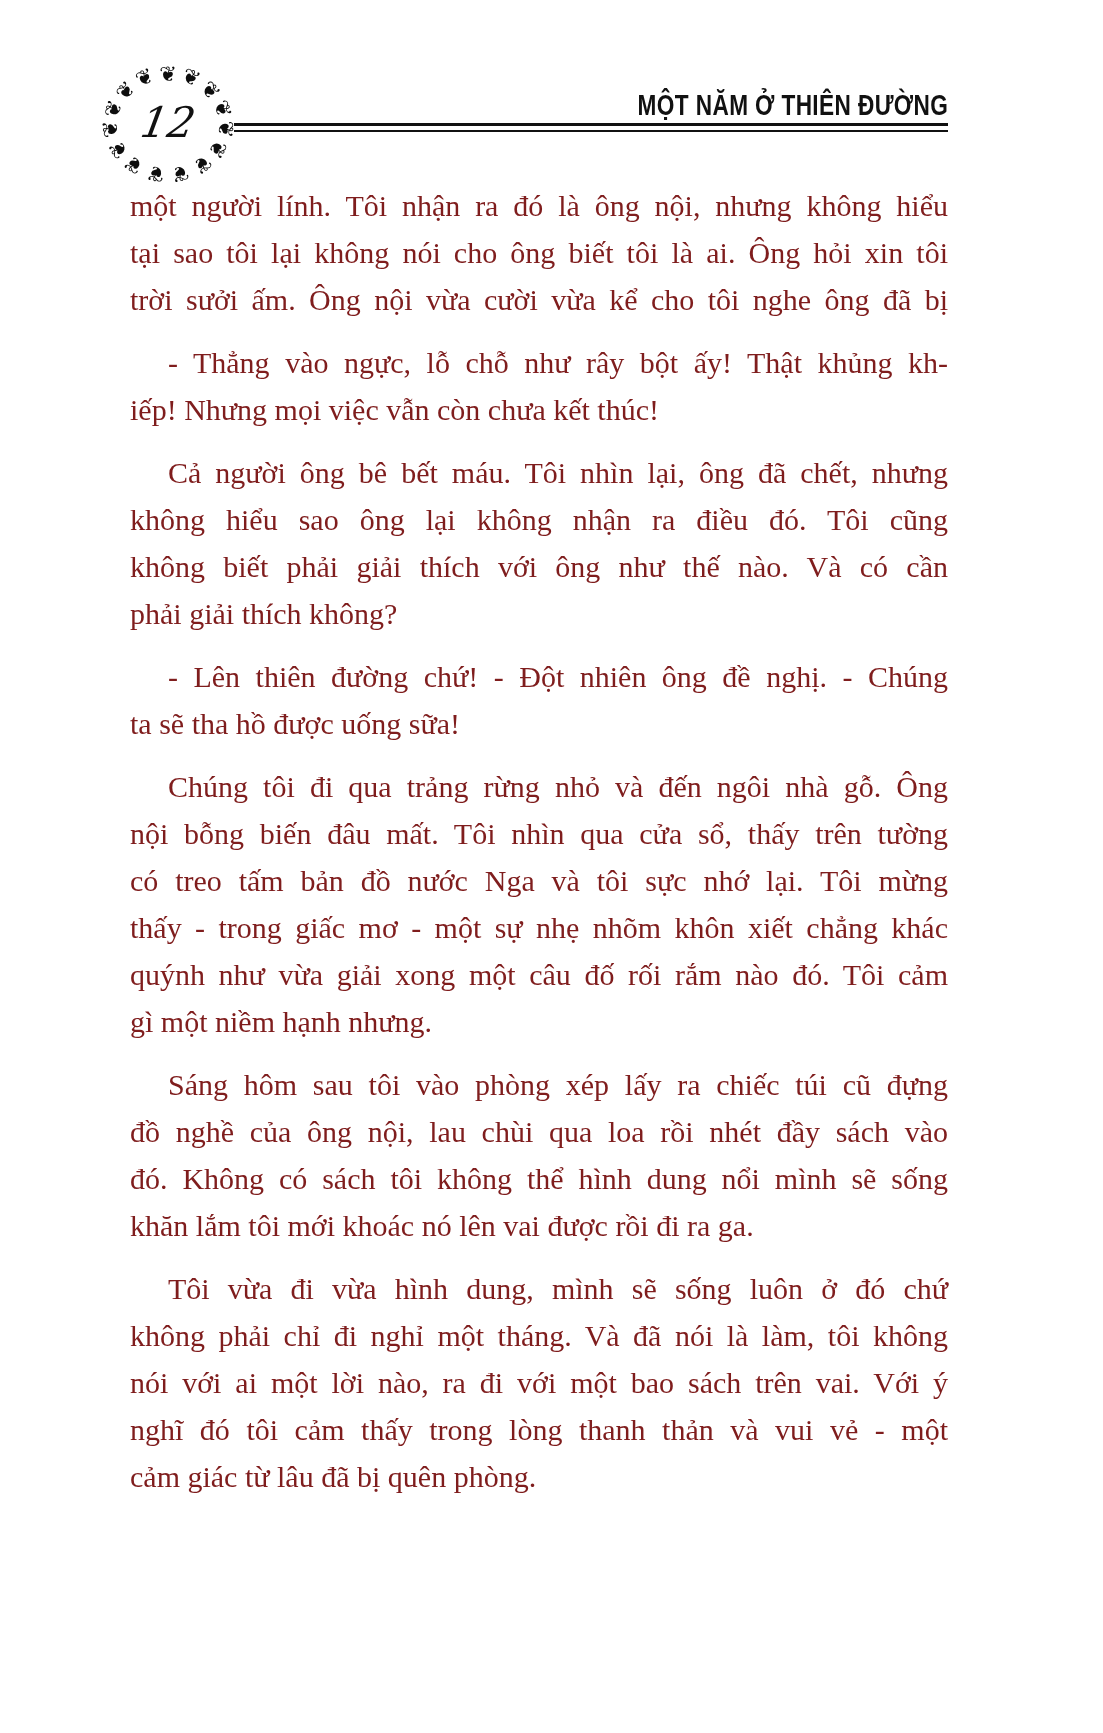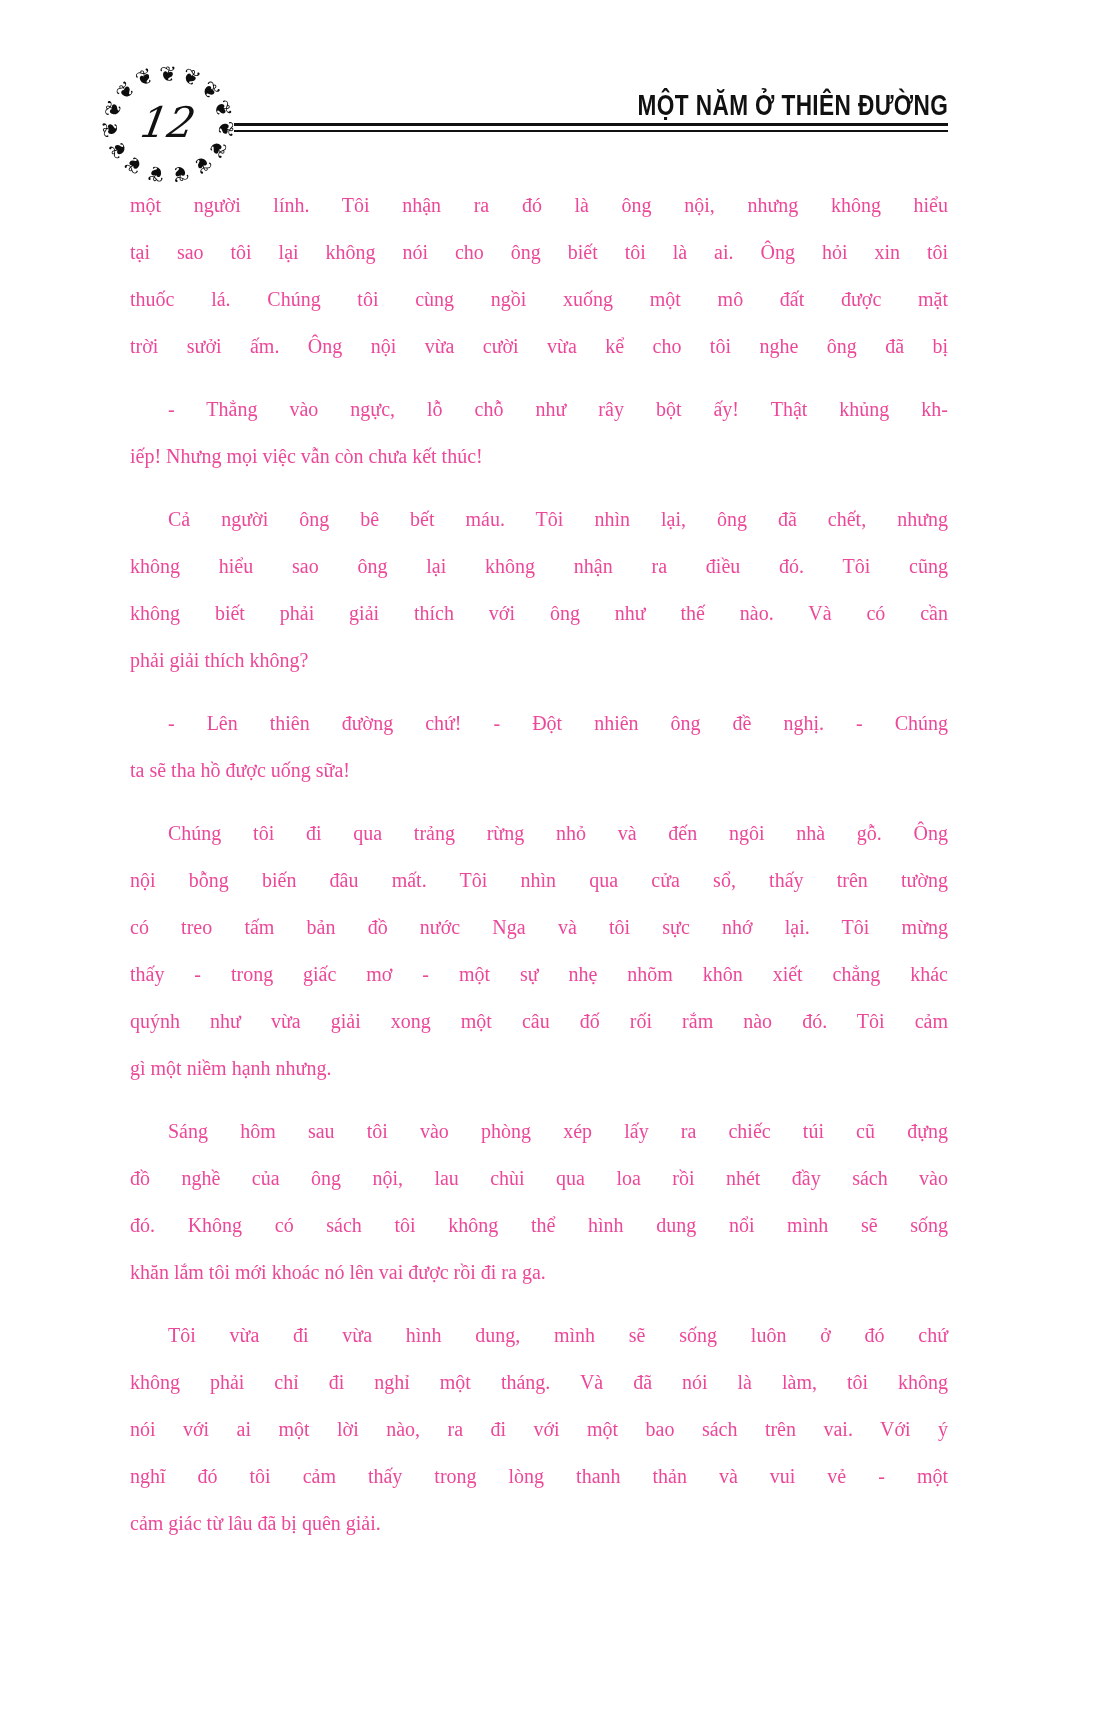--- a/index.html
+++ b/index.html
@@ -61,23 +61,23 @@
     transform: scaleX(0.78);
     transform-origin: 100% 50%;
   }
 
   
   .body-text {
     position: absolute;
     left: 130px;
     top: 182px;
     width: 818px;
-    font-size: 20px;
+    font-size: 30px;
     line-height: 47px;
-    color: #ec4899;
+    color: #7f1d1d;
   }
   .para + .para { margin-top: 16px; }
   .line {
     text-align: justify;
     text-align-last: justify;
   }
   .line.last { text-align-last: left; }
   .line.first { text-indent: 38px; }
 </style>
 </head>
@@ -106,21 +106,20 @@
       <div class="page-num">12</div>
     </div>
     <div class="header-rule"></div>
     <div class="running-title">MỘT NĂM Ở THIÊN ĐƯỜNG</div>
   </header>
 
   <main class="body-text">
       <div class="para">
         <div class="line">một người lính. Tôi nhận ra đó là ông nội, nhưng không hiểu</div>
         <div class="line">tại sao tôi lại không nói cho ông biết tôi là ai. Ông hỏi xin tôi</div>
-        <div class="line">thuốc lá. Chúng tôi cùng ngồi xuống một mô đất được mặt</div>
         <div class="line">trời sưởi ấm. Ông nội vừa cười vừa kể cho tôi nghe ông đã bị</div>
       </div>
       <div class="para">
         <div class="line first">- Thẳng vào ngực, lỗ chỗ như rây bột ấy! Thật khủng kh-</div>
         <div class="line last">iếp! Nhưng mọi việc vẫn còn chưa kết thúc!</div>
       </div>
       <div class="para">
         <div class="line first">Cả người ông bê bết máu. Tôi nhìn lại, ông đã chết, nhưng</div>
         <div class="line">không hiểu sao ông lại không nhận ra điều đó. Tôi cũng</div>
         <div class="line">không biết phải giải thích với ông như thế nào. Và có cần</div>
@@ -142,16 +141,16 @@
         <div class="line first">Sáng hôm sau tôi vào phòng xép lấy ra chiếc túi cũ đựng</div>
         <div class="line">đồ nghề của ông nội, lau chùi qua loa rồi nhét đầy sách vào</div>
         <div class="line">đó. Không có sách tôi không thể hình dung nổi mình sẽ sống</div>
         <div class="line last">khăn lắm tôi mới khoác nó lên vai được rồi đi ra ga.</div>
       </div>
       <div class="para">
         <div class="line first">Tôi vừa đi vừa hình dung, mình sẽ sống luôn ở đó chứ</div>
         <div class="line">không phải chỉ đi nghỉ một tháng. Và đã nói là làm, tôi không</div>
         <div class="line">nói với ai một lời nào, ra đi với một bao sách trên vai. Với ý</div>
         <div class="line">nghĩ đó tôi cảm thấy trong lòng thanh thản và vui vẻ - một</div>
-        <div class="line last">cảm giác từ lâu đã bị quên giải.</div>
+        <div class="line last">cảm giác từ lâu đã bị quên phòng.</div>
       </div>
     </main>
 </div>
 
 </body></html>

